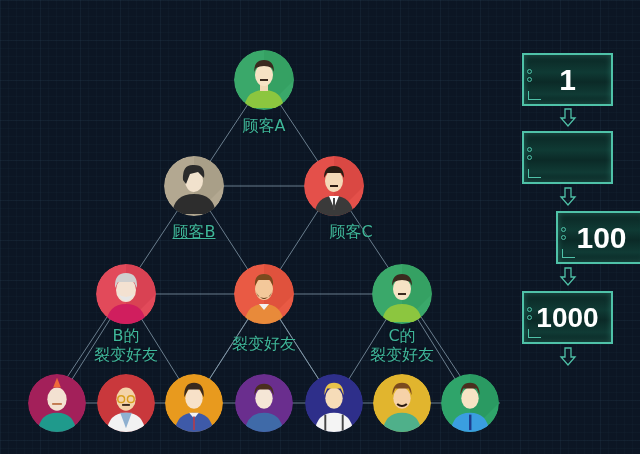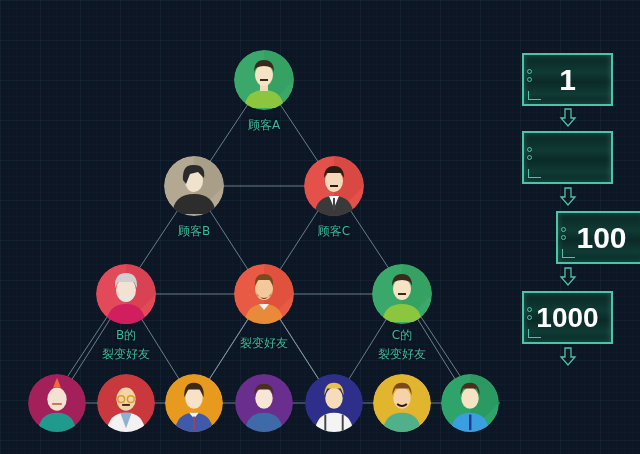--- a/index.html
+++ b/index.html
@@ -8,21 +8,21 @@
     background-color:#0c1624;
     background-image:
       linear-gradient(rgba(60,90,110,0.10) 1px, transparent 1px),
       linear-gradient(90deg, rgba(60,90,110,0.10) 1px, transparent 1px),
       linear-gradient(rgba(60,90,110,0.06) 1px, transparent 1px),
       linear-gradient(90deg, rgba(60,90,110,0.06) 1px, transparent 1px);
     background-size:40px 40px,40px 40px,8px 8px,8px 8px;}
   svg.lines{position:absolute;left:0;top:0;}
   .node{position:absolute;border-radius:50%;overflow:hidden;}
   .node svg{display:block;}
-  .label{position:absolute;color:#3fb79a;font-size:12px;text-align:center;line-height:19px;white-space:nowrap;transform:translateX(-50%);text-shadow:0 0 3px rgba(0,0,0,0.6);}
+  .label{position:absolute;color:#3fb79a;font-size:16px;text-align:center;line-height:19px;white-space:nowrap;transform:translateX(-50%);text-shadow:0 0 3px rgba(0,0,0,0.6);}
   .box{position:absolute;left:522px;width:91px;height:53px;border:2px solid #4fc2a8;box-sizing:border-box;
     background:linear-gradient(180deg,#0b2624 0%,#0f3a34 35%,#0b2a27 55%,#103b35 80%,#0b2624 100%);
     box-shadow:0 0 6px rgba(79,194,168,0.35) inset;}
   .box .num{position:absolute;left:0;right:0;top:0;bottom:0;display:flex;align-items:center;justify-content:center;
     color:#ffffff;font-family:"Liberation Sans","DejaVu Sans",sans-serif;font-weight:bold;font-size:30px;}
   .box .dots{position:absolute;left:3px;top:14px;width:4px;}
   .box .dots i{display:block;width:3px;height:3px;border:1px solid #4fc2a8;border-radius:50%;margin-bottom:3px;}
   .box .corner{position:absolute;left:4px;bottom:4px;width:12px;height:8px;border-left:1px solid #4fc2a8;border-bottom:1px solid #4fc2a8;}
   .arrow{position:absolute;left:559px;width:18px;height:20px;}
 </style>
@@ -66,35 +66,35 @@
 
   <div class="node" style="left:164px;top:156px;width:60px;height:60px;">
     <svg width="60" height="60" viewBox="0 0 60 60">
       <circle cx="30" cy="30" r="30" fill="#b3a891"></circle>
       <path d="M30 0 A30 30 0 0 1 60 30 L30 60 Z" fill="#9f9680" opacity="0.5"></path>
       <path d="M8 58 Q10 38 30 38 Q50 38 52 58 Z" fill="#2d2d2d"></path>
       <ellipse cx="30" cy="25" rx="9" ry="11" fill="#f1e2cd"></ellipse>
       <path d="M19 24 Q18 8 30 9 Q42 9 40 22 L34 16 L26 18 L22 28 Z" fill="#2b2b2b"></path>
     </svg>
   </div>
-  <div class="label" style="left:194px;top:222px;">顾客B</div>
+  <div class="label" style="left:194px;top:222px;text-decoration:underline;">顾客B</div>
 
   <div class="node" style="left:304px;top:156px;width:60px;height:60px;">
     <svg width="60" height="60" viewBox="0 0 60 60">
       <circle cx="30" cy="30" r="30" fill="#e4504a"></circle>
       <path d="M30 0 A30 30 0 0 1 60 30 L30 60 Z" fill="#d0403c" opacity="0.5"></path>
       <path d="M10 60 Q12 40 30 40 Q48 40 50 60 Z" fill="#3a3a3a"></path>
       <path d="M25 40 L30 52 L35 40 Z" fill="#ffffff"></path>
       <rect x="29" y="42" width="2" height="12" fill="#444"></rect>
       <ellipse cx="30" cy="25" rx="9" ry="11" fill="#f3d9b7"></ellipse>
       <path d="M20 22 Q20 10 30 10 Q40 10 40 22 L37 17 L23 17 Z" fill="#2a1d14"></path>
       <rect x="26" y="29" width="8" height="2" fill="#2a1d14"></rect>
     </svg>
   </div>
-  <div class="label" style="left:334px;top:222px;">顾客C</div>
+  <div class="label" style="left:351px;top:222px;">顾客C</div>
 
   <div class="node" style="left:96px;top:264px;width:60px;height:60px;">
     <svg width="60" height="60" viewBox="0 0 60 60">
       <circle cx="30" cy="30" r="30" fill="#e24a5a"></circle>
       <path d="M30 0 A30 30 0 0 1 60 30 L30 60 Z" fill="#cf3a4c" opacity="0.5"></path>
       <path d="M10 60 Q12 40 30 40 Q48 40 50 60 Z" fill="#d01e5e"></path>
       <ellipse cx="30" cy="26" rx="10" ry="12" fill="#f3e1d1"></ellipse>
       <path d="M19 24 Q18 9 30 9 Q42 9 41 24 L38 18 L22 18 Z" fill="#cfcfcf"></path>
       <path d="M22 30 Q30 44 38 30 Q30 36 22 30 Z" fill="#e6e6e6"></path>
     </svg>

